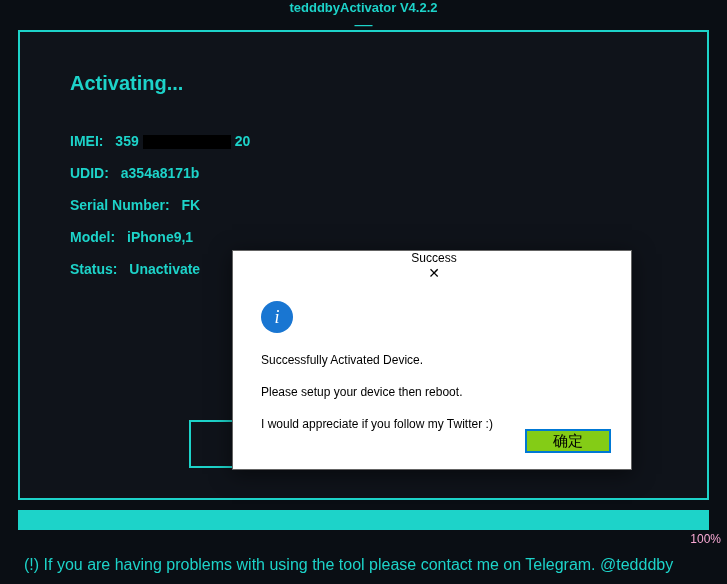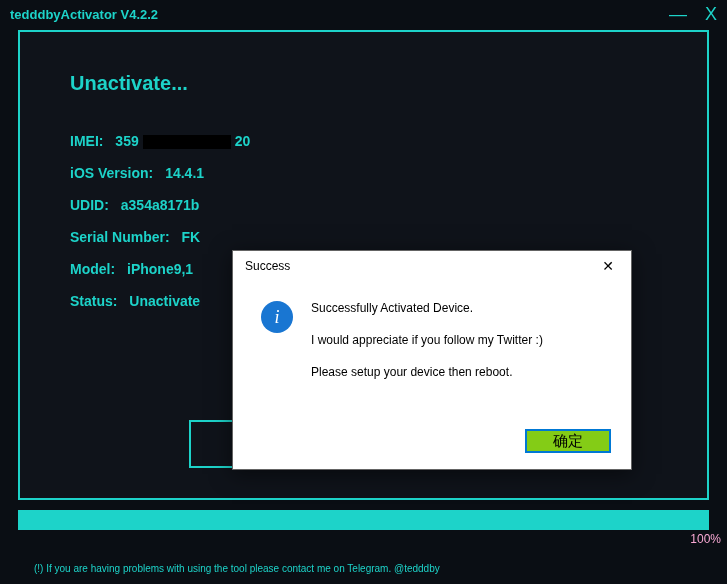--- a/index.html
+++ b/index.html
@@ -1,15 +1,15 @@
 <!DOCTYPE html>
 <html><head>
   <meta charset="utf-8">
   <style>
-    * { margin: 0; padding: 0; box-sizing: border-box; }
+    * { margin: 0; padding: 0; box-sizing: border-box; flex-direction: column; }
     body {
       width: 727px;
       height: 584px;
       background: #0a0e14;
       font-family: "Segoe UI", Arial, sans-serif;
       overflow: hidden;
       position: relative;
     }
     .titlebar {
       height: 28px;
@@ -88,24 +88,24 @@
     }
     .progress-label {
       position: absolute;
       right: 6px;
       top: 532px;
       color: #f9a8d4;
       font-size: 12px;
     }
     .footer-text {
       position: absolute;
-      left: 34px;
+      left: 24px;
       bottom: 10px;
       color: #1dd3c9;
-      font-size: 10px;
+      font-size: 16px;
     }
     
     .dialog {
       position: absolute;
       left: 232px;
       top: 250px;
       width: 400px;
       height: 220px;
       background: #fff;
       border: 1px solid #646464;
@@ -174,32 +174,28 @@
 
 <div class="titlebar">
   <div class="titlebar-title">tedddbyActivator V4.2.2</div>
   <div class="titlebar-controls">
     <span>—</span>
     <span>X</span>
   </div>
 </div>
 
 <div class="main-panel">
-  <div class="activating-title">Unactivate...</div>
+  <div class="activating-title">Activating...</div>
 
   <div class="info-row">
     <span class="label">IMEI:</span>
     <span class="value">359</span><span class="redacted"></span><span class="value">20</span>
   </div>
 
 
-  <div class="info-row">
-    <span class="label">iOS Version:</span>
-    <span class="value">14.4.1</span>
-  </div>
 
   <div class="info-row">
     <span class="label">UDID:</span>
     <span class="value">a354a8171b</span>
   </div>
 
   <div class="info-row">
     <span class="label">Serial Number:</span>
     <span class="value">FK</span>
   </div>
@@ -226,20 +222,20 @@
 
 <div class="dialog">
   <div class="dialog-titlebar">
     <div class="dialog-title">Success</div>
     <div class="dialog-close">✕</div>
   </div>
   <div class="dialog-body">
     <div class="info-icon">i</div>
     <div class="dialog-messages">
       <p>Successfully Activated Device.</p>
+      <p>Please setup your device then reboot.</p>
       <p>I would appreciate if you follow my Twitter :)</p>
-      <p>Please setup your device then reboot.</p>
     </div>
   </div>
   <div class="dialog-footer">
     <button class="dialog-ok">确定</button>
   </div>
 </div>
 
 </body></html>

